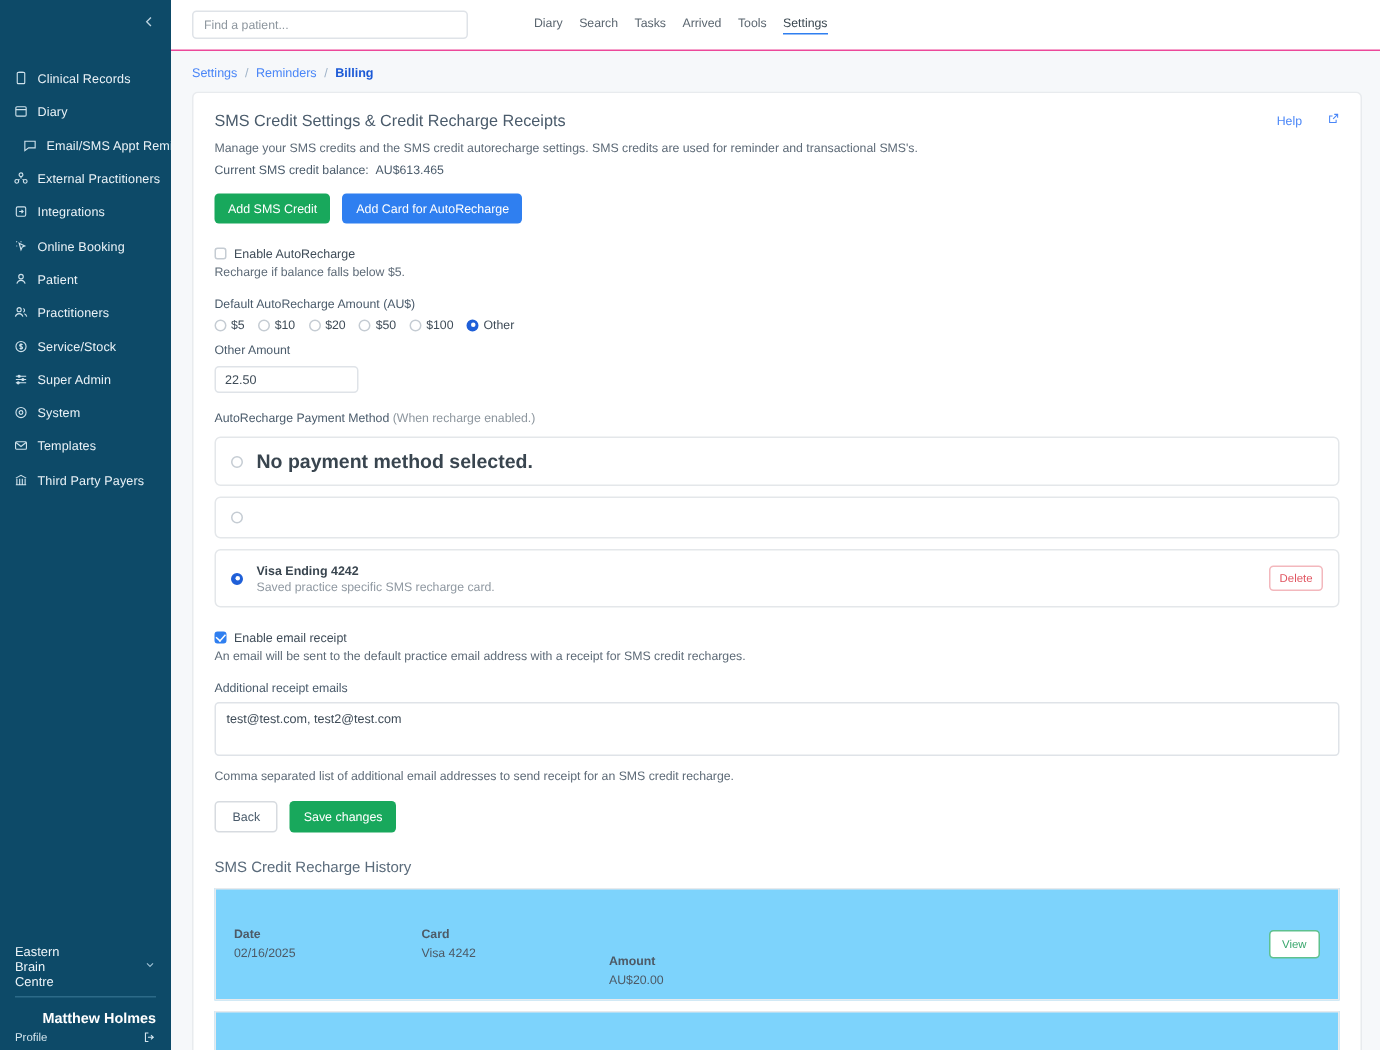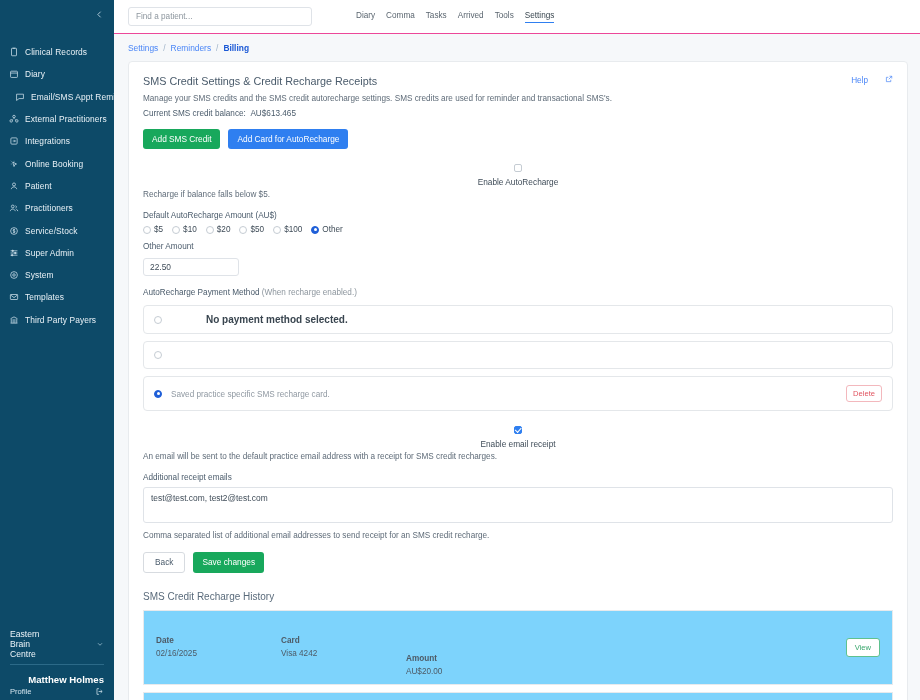--- a/index.html
+++ b/index.html
@@ -180,21 +180,21 @@
     font-size: 8.3px;
     color: #fff;
     padding: 6px 9px;
     cursor: pointer;
     font-family: "Liberation Sans", sans-serif;
     line-height: 1;
   }
   .btn-green { background: #18a85c; }
   .btn-blue  { background: #2f7ff0; }
 
-  .checkrow { display: flex; align-items: center; gap: 5px; flex-direction: column; }
+  .checkrow { display: flex; align-items: center; gap: 5px; }
   .cb {
     width: 8px; height: 8px;
     border: 1px solid #c5ccd3;
     border-radius: 2px;
     background: #fff;
     flex: 0 0 8px;
     display: flex; align-items: center; justify-content: center;
     cursor: pointer;
   }
   .cb.checked { background: #2f7ff0; border-color: #2f7ff0; }
@@ -249,21 +249,21 @@
     display: flex; align-items: center; gap: 9px;
     margin-bottom: 7px;
     background: #fff;
     cursor: pointer;
     min-height: 28px;
   }
   .pm-body { flex: 1 1 auto; }
   .pm-title { font-size: 8.3px; color: #39454f; font-weight: bold; }
   .pm-sub { font-size: 8.2px; color: #9099a2; margin-top: 2px; }
   .pm-sub b { color: #6b7480; }
-  .pm-single { font-size: 10px; color: #39454f; font-weight: bold; margin-left: 35px; }
+  .pm-single { font-size: 13px; color: #39454f; font-weight: bold; }
   .btn-delete {
     border: 1px solid #f3b8bd;
     background: #fff;
     color: #e0535f;
     font-size: 7.6px;
     border-radius: 3px;
     padding: 3px 6px;
     cursor: pointer;
     font-family: "Liberation Sans", sans-serif;
   }
@@ -497,21 +497,21 @@
     </div>
   </div>
 </div>
 
 <div class="main">
 
   <div class="topbar">
     <input class="search-input" type="text" placeholder="Find a patient..." style="">
     <div class="topnav">
       <a>Diary</a>
-      <a>Comma</a>
+      <a>Search</a>
       <a>Tasks</a>
       <a>Arrived</a>
       <a>Tools</a>
       <a class="active">Settings</a>
     </div>
   </div>
 
   <div class="breadcrumb">
     <a>Settings</a>
     <span class="sep">/</span>
@@ -602,20 +602,21 @@
         <div class="pm-single">No payment method selected.</div>
       </div>
 
       <div class="pm-card">
         <span class="rb"></span>
       </div>
 
       <div class="pm-card">
         <span class="rb sel"></span>
         <div class="pm-body">
+          <div class="pm-title">Visa Ending 4242</div>
           <div class="pm-sub">Saved practice specific SMS recharge card.</div>
         </div>
         <button class="btn-delete">Delete</button>
       </div>
 
       <div class="spacer8"></div>
 
       <div class="checkrow">
         <span class="cb checked"></span>
         <span class="checklabel">Enable email receipt</span>

